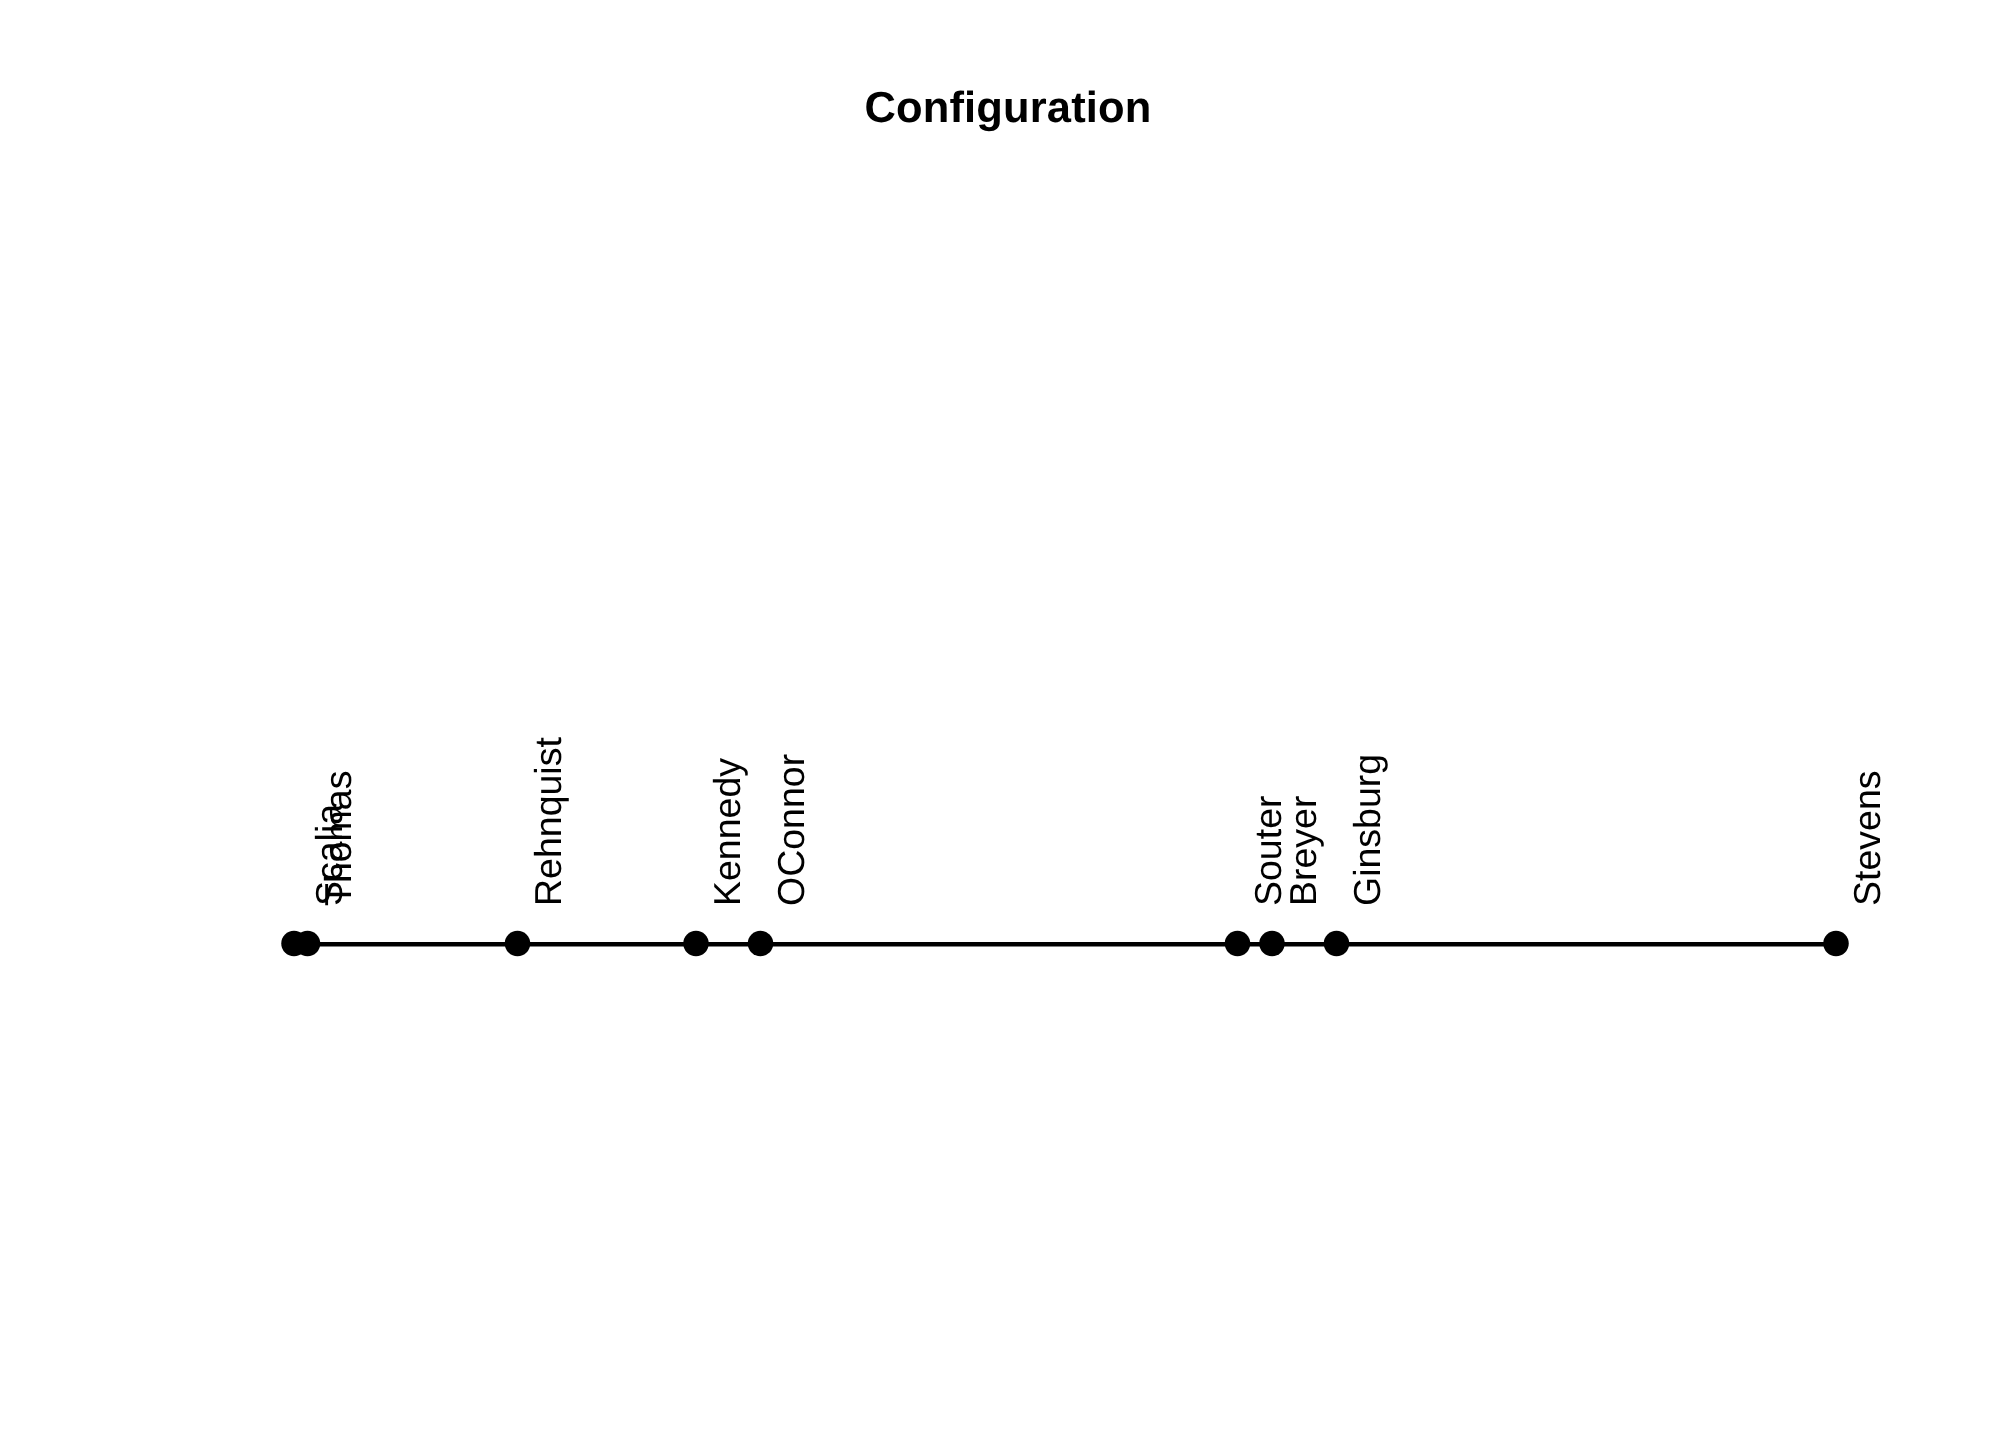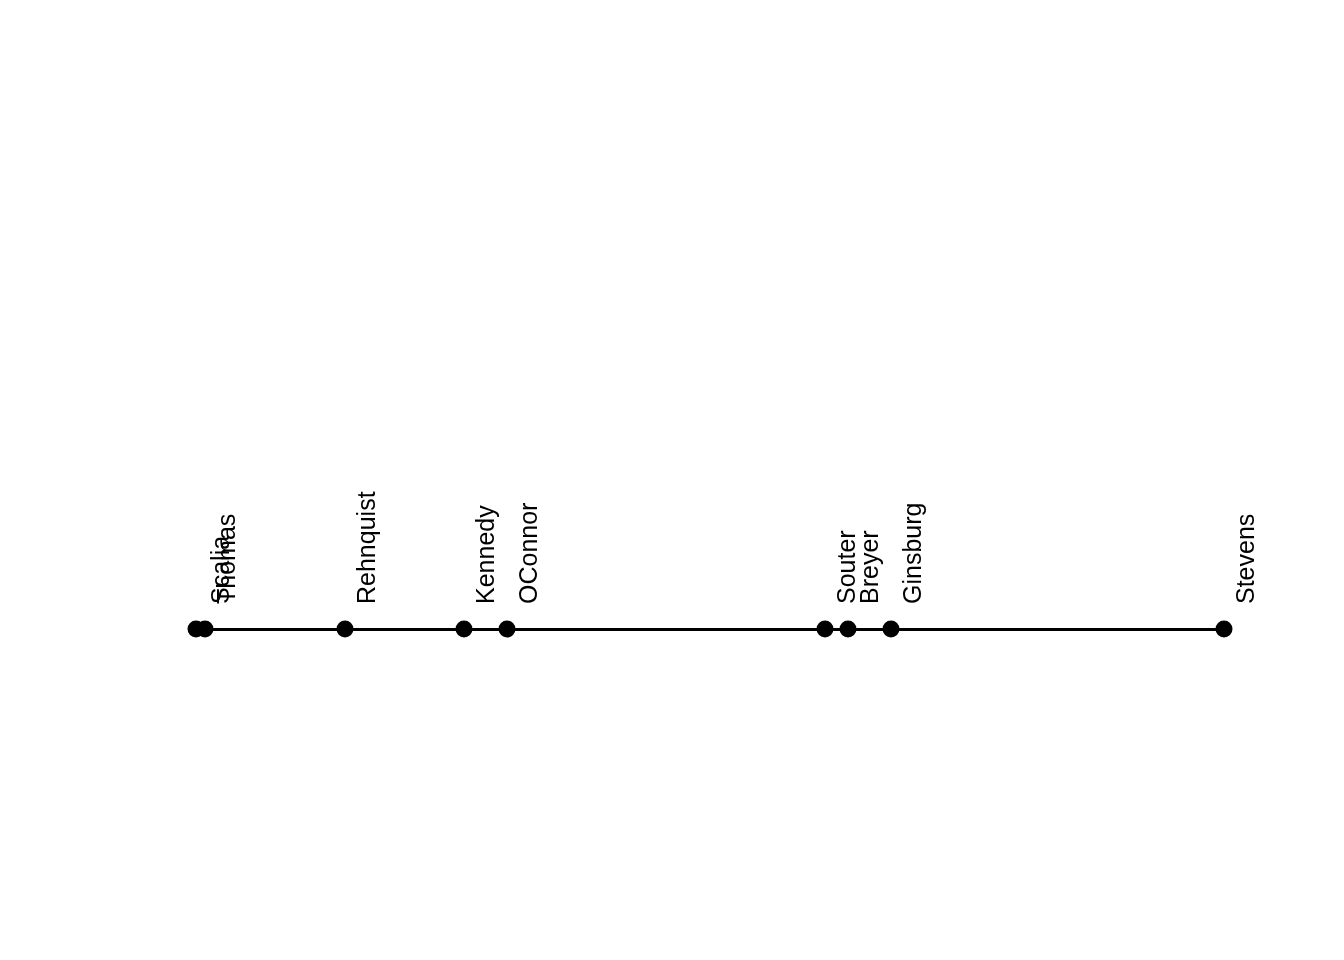--- a/index.html
+++ b/index.html
@@ -50,20 +50,21 @@
     white-space: nowrap;
     transform-origin: 0 0;
     transform: rotate(-90deg);
   }
 </style>
 </head>
 <body>
 
 <div id="canvas">
 
+  <div id="plot-title">Configuration</div>
 
   <div id="axis-line" style="left: 196px; width: 1028px; top: 628px; background: rgb(0, 0, 0);"></div>
 
   <div id="points-layer">
       <div class="point" style="left: 196px; top: 629px; background: rgb(0, 0, 0);"></div>
       <div class="point" style="left: 205px; top: 629px; background: rgb(0, 0, 0);"></div>
       <div class="point" style="left: 345px; top: 629px; background: rgb(0, 0, 0);"></div>
       <div class="point" style="left: 464px; top: 629px; background: rgb(0, 0, 0);"></div>
       <div class="point" style="left: 507px; top: 629px; background: rgb(0, 0, 0);"></div>
       <div class="point" style="left: 825px; top: 629px; background: rgb(0, 0, 0);"></div>

